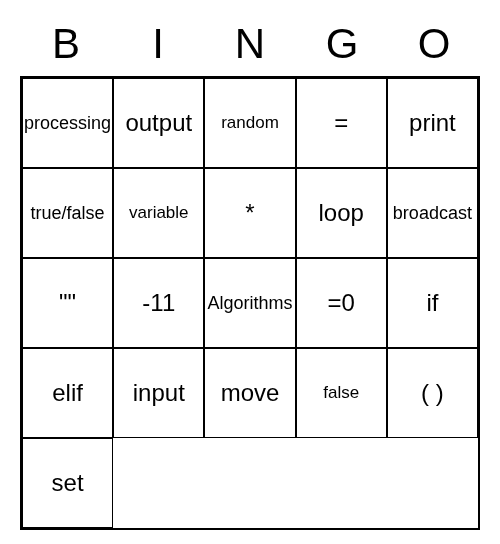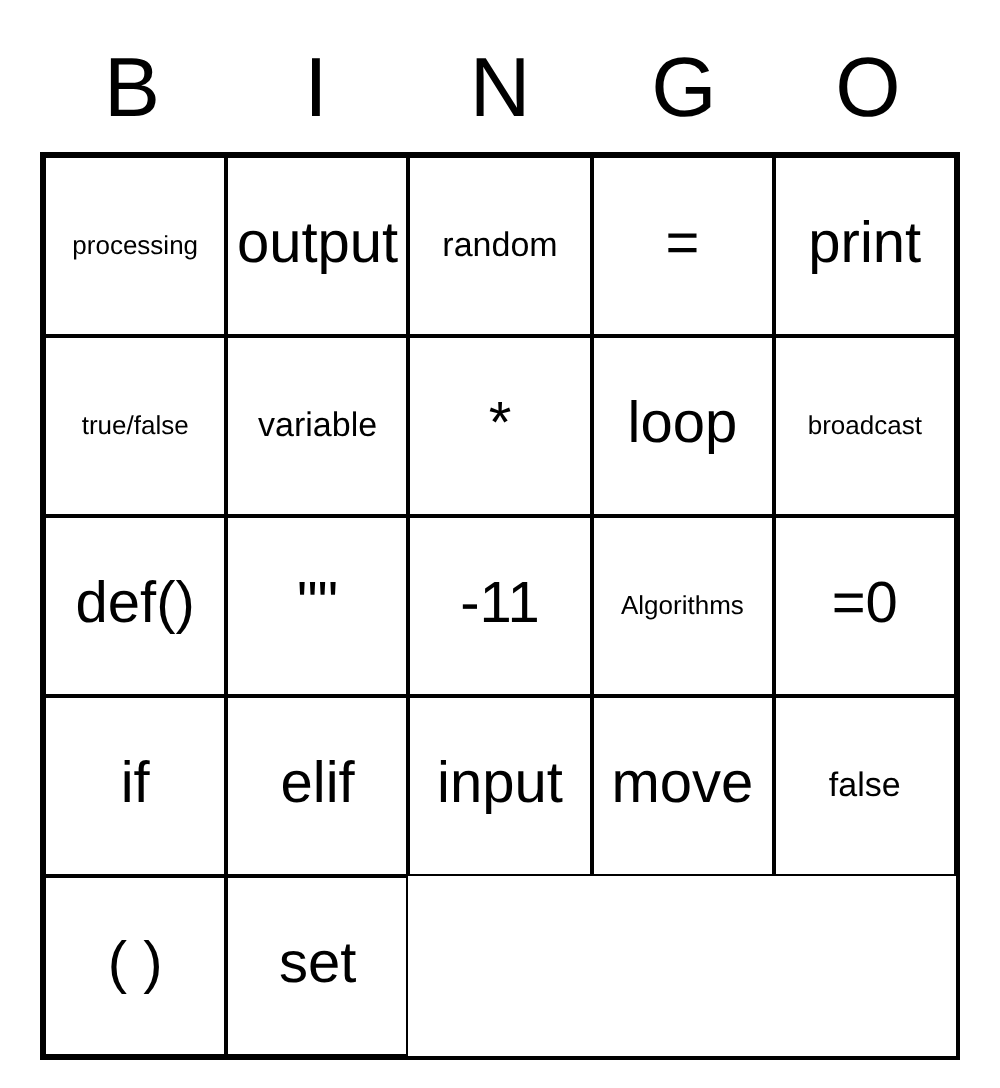--- a/index.html
+++ b/index.html
@@ -34,26 +34,26 @@
       grid-template-rows: repeat(5, 90px);
       border: 2px solid #000;
     }
     .cell {
       border: 1px solid #000;
       display: flex;
       align-items: center;
       justify-content: center;
       text-align: center;
       padding: 4px;
-      font-size: 29px;
+      font-size: 24px;
       line-height: 1.15;
       color: #000;
       overflow: hidden;
     }
-    .cell.small { font-size: 13px; }
+    .cell.small { font-size: 18px; }
     .cell.med { font-size: 17px; }
   </style>
 </head>
 <body>
 
 <div class="card">
   <div class="header">
     <div class="header-cell">B</div>
     <div class="header-cell">I</div>
     <div class="header-cell">N</div>
@@ -67,21 +67,20 @@
     <div class="cell med">random</div>
     <div class="cell">=</div>
 
     <div class="cell">print</div>
     <div class="cell small">true/false</div>
     <div class="cell med">variable</div>
     <div class="cell">*</div>
 
     <div class="cell">loop</div>
     <div class="cell small">broadcast</div>
-    <div class="cell">def()</div>
     <div class="cell">""</div>
 
     <div class="cell">-11</div>
     <div class="cell small">Algorithms</div>
     <div class="cell">=0</div>
     <div class="cell">if</div>
     <div class="cell">elif</div>
 
     <div class="cell">input</div>
     <div class="cell">move</div>

